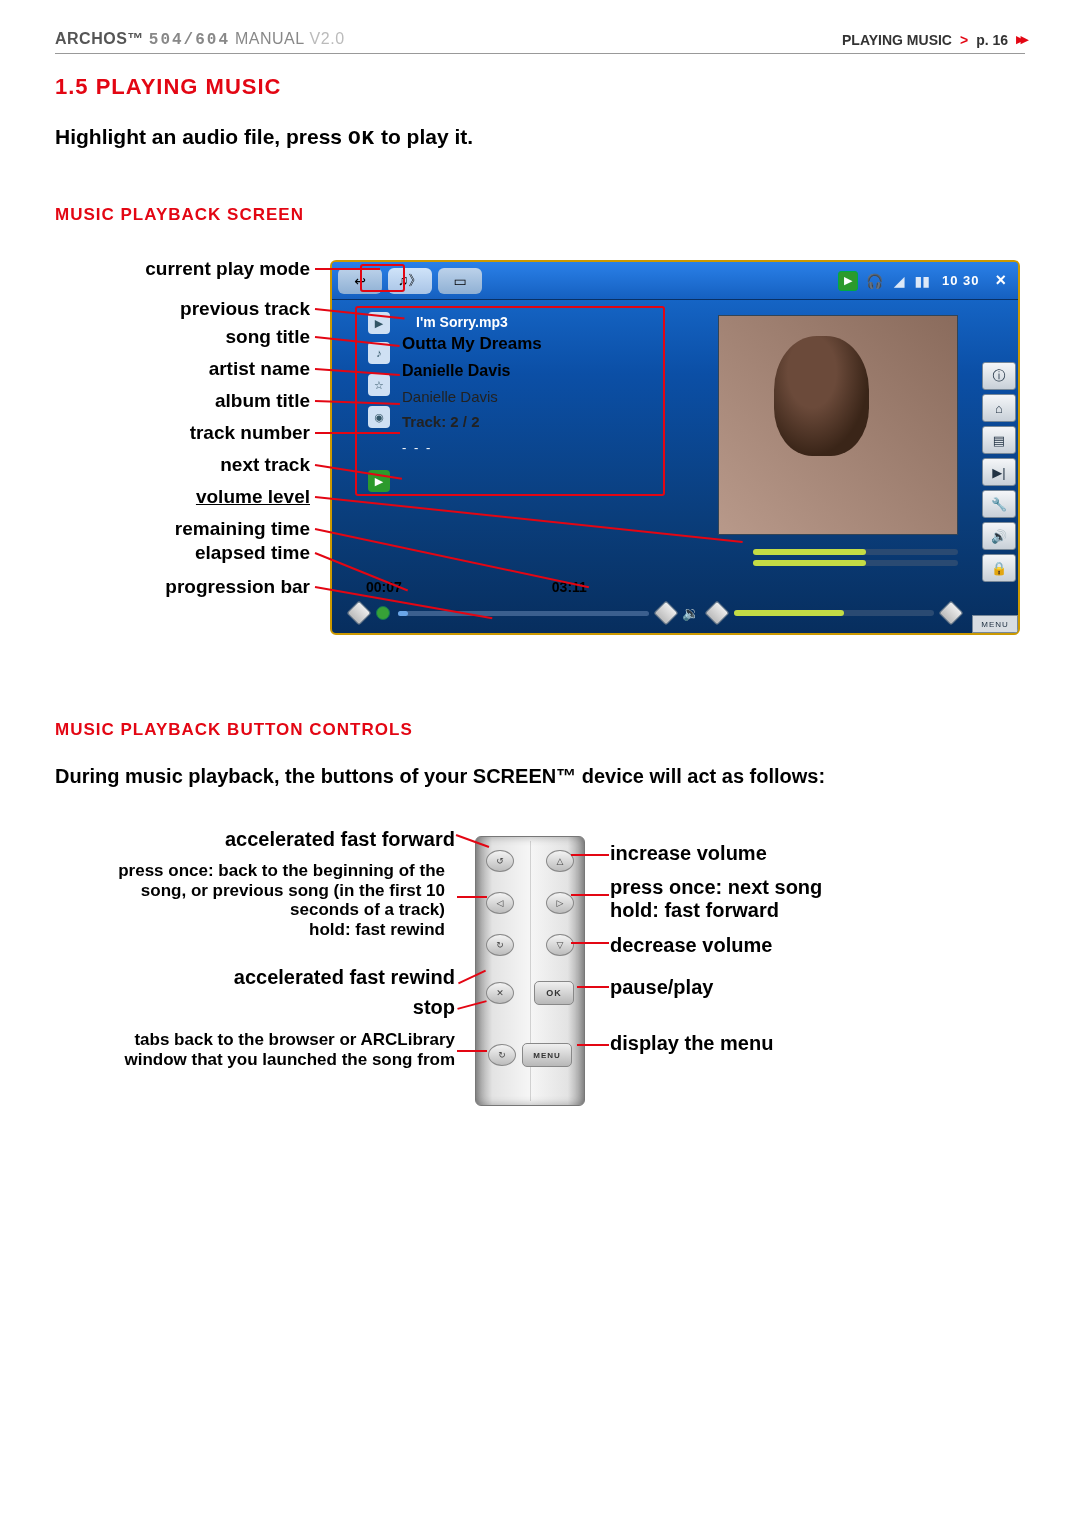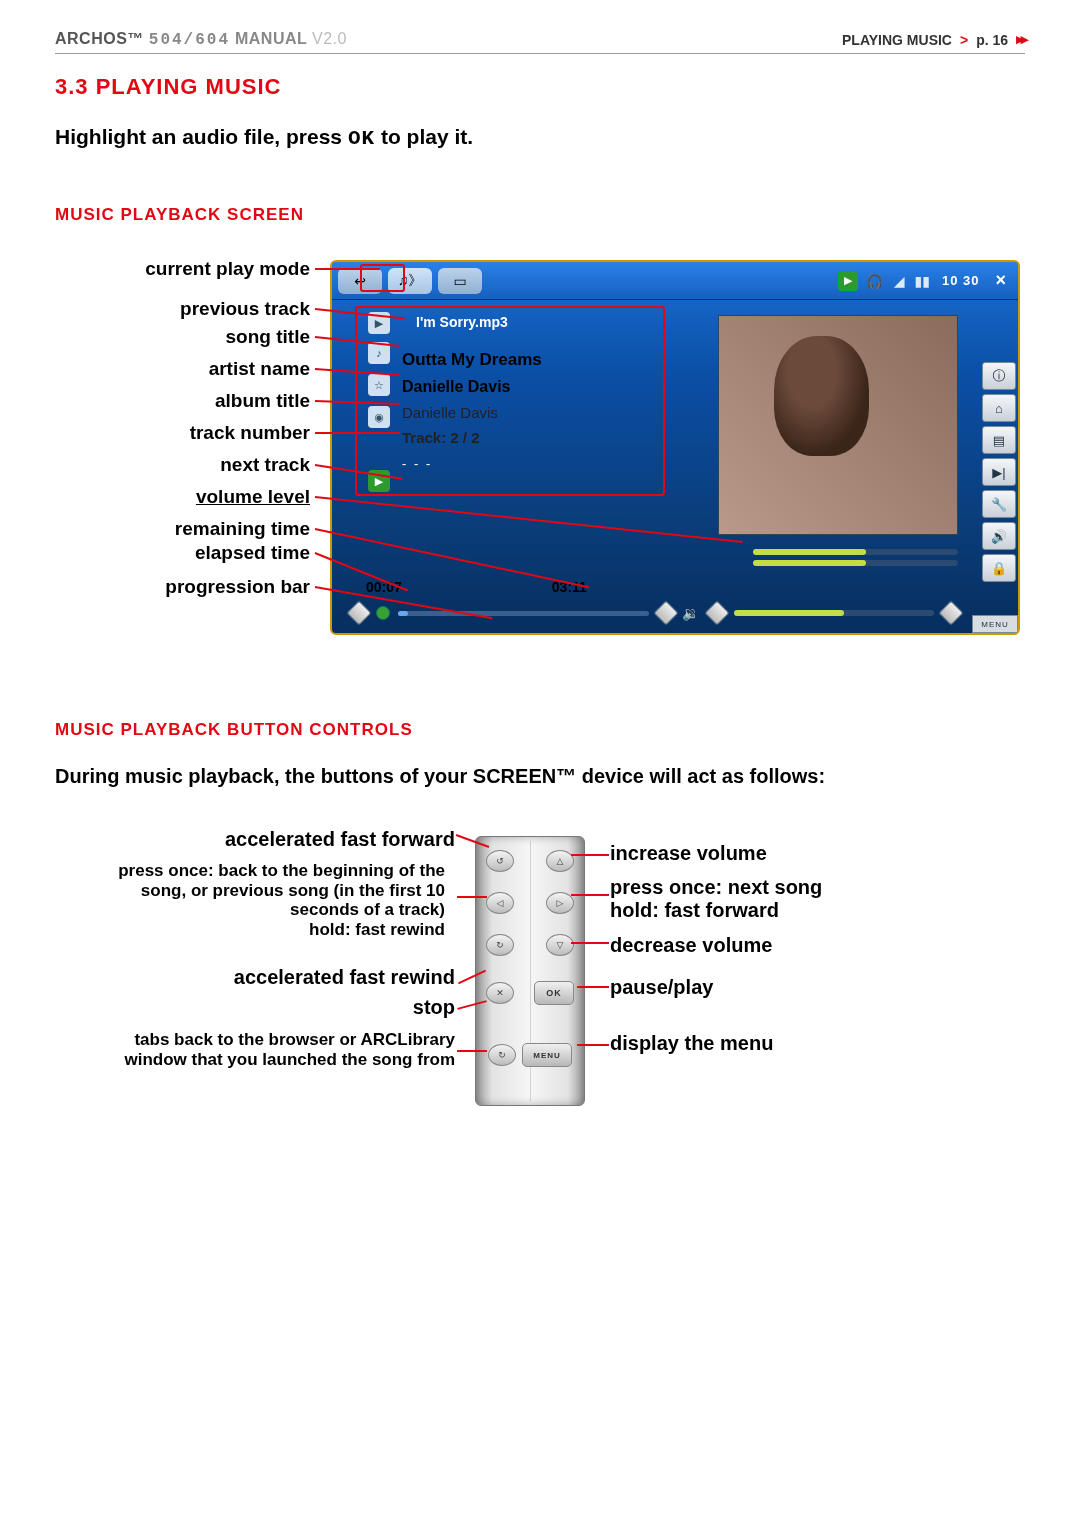--- a/index.html
+++ b/index.html
@@ -4,21 +4,21 @@
 <style>
   * { margin: 0; padding: 0; box-sizing: border-box; }
   body { font-family: Arial, Helvetica, sans-serif; background: #fff; width: 1080px; }
   .page { padding: 30px 55px 60px 55px; }
   
   
   .hdr { display: flex; justify-content: space-between; align-items: center; border-bottom: 1px solid #999; padding-bottom: 4px; margin-bottom: 20px; }
   .hdr-left { font-size: 16px; color: #888; font-weight: bold; letter-spacing: 0.5px; }
   .hdr-left .brand { color: #555; }
   .hdr-left .model { color: #888; font-family: 'Courier New', monospace; letter-spacing: 2px; }
-  .hdr-left .manual { color: #888; font-weight: 700; }
+  .hdr-left .manual { color: #888; font-weight: 400; }
   .hdr-left .ver { color: #bbb; font-weight: normal; }
   .hdr-right { display: flex; align-items: center; gap: 8px; }
   .hdr-crumb { font-size: 14px; font-weight: 900; color: #333; }
   .hdr-arrow { color: #e30613; font-size: 11px; letter-spacing: -4px; }
   
   
   .sec22 { color: #e30613; font-weight: 900; font-size: 22px; letter-spacing: 1px; margin-bottom: 25px; font-family: 'Arial Black', sans-serif; }
   .intro { font-size: 21px; font-weight: 900; margin-bottom: 55px; }
   .intro .ok { font-family: 'Courier New', monospace; font-weight: bold; letter-spacing: 1px; }
   
@@ -37,21 +37,21 @@
   .p-tab.sel { background:linear-gradient(#cfe3f9,#a8c4e6); }
   .p-top-spacer { flex:1; }
   .p-top-ind { width:20px; height:20px; background:#2c9a2c; border:1px solid #0a4; border-radius:3px; display:flex; align-items:center; justify-content:center; color:#fff; font-size:11px;}
   .p-top-ico { color:#fff; font-size:14px; margin:0 2px; opacity:.85;}
   .p-clock { color:#fff; font-size:13px; font-weight:bold; margin:0 4px; letter-spacing:1px;}
   .p-close { color:#fff; font-size:18px; margin:0 6px; font-weight:bold;}
   
   .p-body { position:relative; height: calc(100% - 38px); }
   
   .p-meta { position:absolute; left:22px; top:14px; width:315px; }
-  .p-prev { color:#fff; font-size:14px; font-weight:bold; margin:0 0 20px 44px;padding-left:18px;}
+  .p-prev { color:#fff; font-size:14px; font-weight:bold; margin:0 0 4px 44px;padding-left:18px;}
   .p-title { color:#000; font-size:17px; font-weight:900; margin:0 0 8px 48px; }
   .p-artist { color:#000; font-size:16px; font-weight:bold; margin:0 0 8px 48px;}
   .p-album { color:#222; font-size:15px; margin:0 0 8px 48px;}
   .p-track { color:#222; font-size:15px; font-weight:bold; margin:0 0 10px 48px;}
   .p-next { color:#fff; font-size:13px; margin:0 0 0 48px; letter-spacing:2px;}
   .meta-ico { position:absolute; left:14px; width:22px; height:22px; border-radius:4px; background:#cfe0f3; display:flex; align-items:center; justify-content:center; font-size:11px; color:#356;}
   
   .p-art { position:absolute; right:60px; top:15px; width:240px; height:220px; background:linear-gradient(45deg,#b8998a,#8a6b5c); border:1px solid #345; }
   .p-art::after{content:""; position:absolute; left:55px; top:20px; width:95px; height:120px; background:radial-gradient(ellipse at 40% 30%, #6b4a3a 30%, #3a2518 70%); border-radius:45% 45% 40% 40%;}
   
@@ -108,21 +108,21 @@
       <span class="ver">V2.0</span>
     </div>
     <div class="hdr-right">
       <span class="hdr-crumb">PLAYING MUSIC</span>
       <span class="hdr-crumb" style="color:#e30613;">&gt;</span>
       <span class="hdr-crumb">p. 16</span>
       <span class="hdr-arrow">▶▶</span>
     </div>
   </div>
 
-  <div class="sec22">3.3  PLAYING MUSIC</div>
+  <div class="sec22">1.5  PLAYING MUSIC</div>
 
   <div class="intro">
     <span>Highlight an audio file, press </span><span class="ok">OK</span><span> to play it.</span>
   </div>
 
   <div class="subhead">MUSIC PLAYBACK SCREEN</div>
 
   <div class="figwrap">
     <div class="labels-left">
       <div class="lbl" style="top:8px;">current play mode</div>

